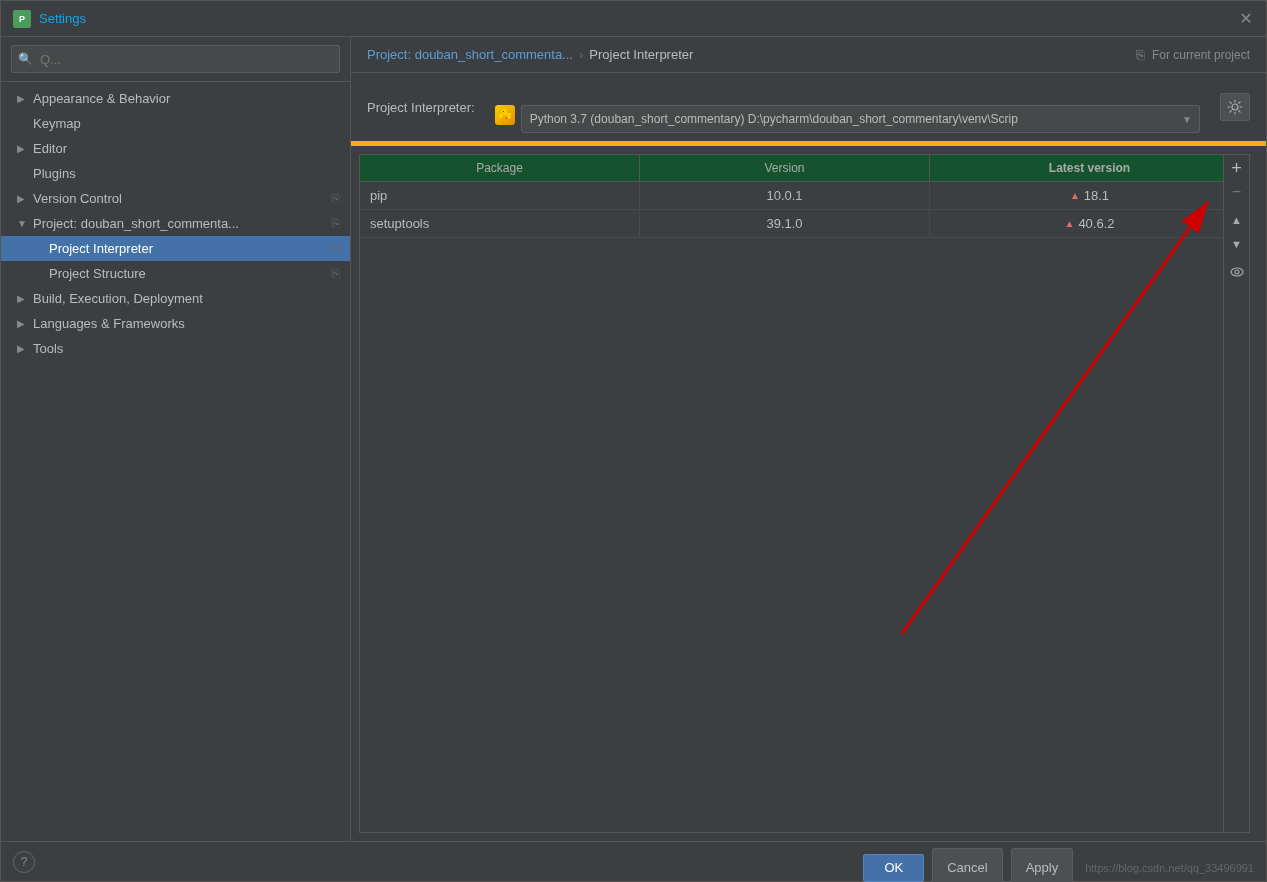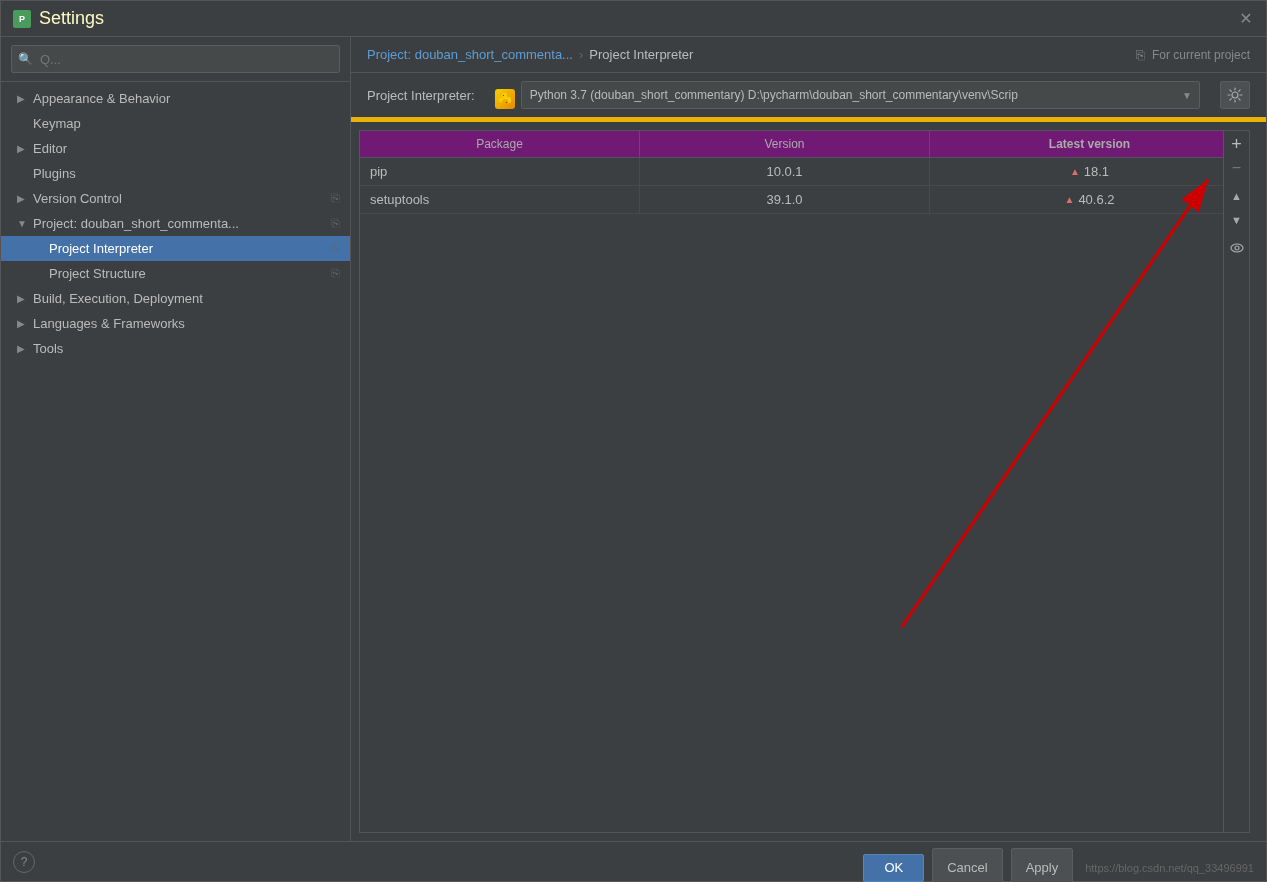--- a/index.html
+++ b/index.html
@@ -36,22 +36,22 @@
       background: #4a9c5d;
       border-radius: 2px;
       display: flex;
       align-items: center;
       justify-content: center;
       font-size: 10px;
       color: white;
       font-weight: bold;
     }
     .titlebar-title {
-      color: #fef9c3;
-      font-size: 18px;
+      color: #0ea5e9;
+      font-size: 13px;
       flex: 1;
     }
     .titlebar-close {
       width: 16px;
       height: 16px;
       cursor: pointer;
       color: #888;
       font-size: 16px;
       display: flex;
       align-items: center;
@@ -158,21 +158,22 @@
     }
     .interpreter-label {
       color: #bbbbbb;
       font-size: 13px;
       white-space: nowrap;
     }
     .interpreter-select-wrapper {
       flex: 1;
       position: relative;
       display: flex;
-      align-items: flex-end;
+      align-items: flex-start;
+      margin-top: 24px;
     }
     .interpreter-icon {
       width: 20px;
       height: 20px;
       background: linear-gradient(135deg, #f7d000, #e68a00);
       border-radius: 3px;
       display: flex;
       align-items: center;
       justify-content: center;
       font-size: 10px;
@@ -221,21 +222,21 @@
       flex: 1;
       margin: 8px 16px 8px 8px;
       border: 1px solid #555;
       display: flex;
       flex-direction: column;
       overflow: hidden;
       position: relative;
     }
     .table-header {
       display: flex;
-      background: #701a75;
+      background: #14532d;
       border-bottom: 1px solid #555;
       flex-shrink: 0;
     }
     .th {
       padding: 6px 10px;
       color: #aaa;
       font-size: 12px;
       text-align: center;
       border-right: 1px solid #555;
     }

